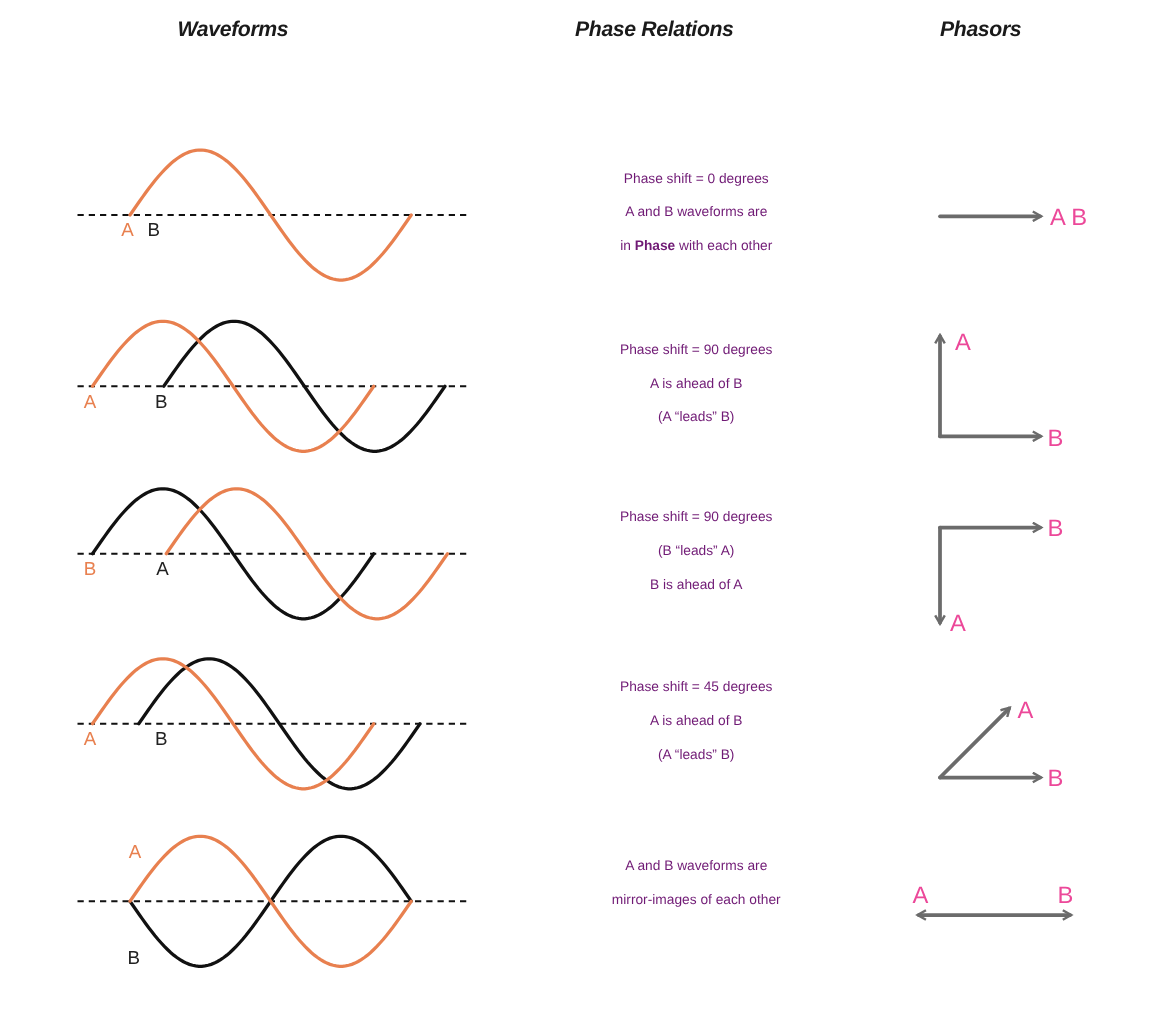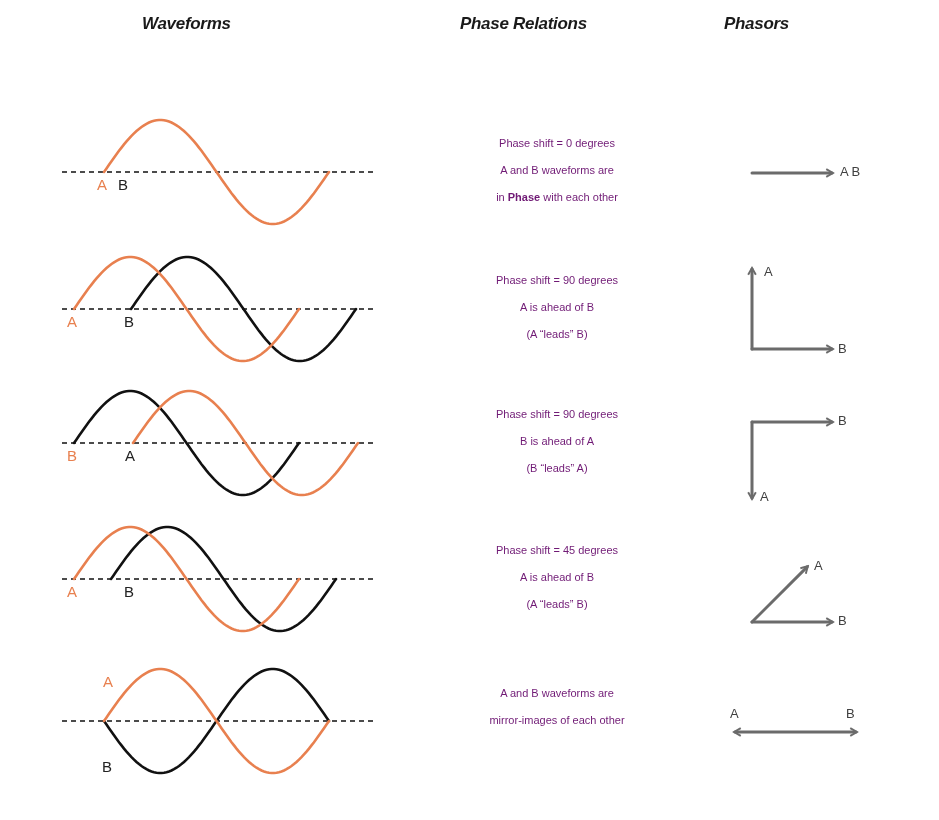--- a/index.html
+++ b/index.html
@@ -3,29 +3,29 @@
 <meta charset="utf-8">
 <style>
   html, body { margin: 0; padding: 0; background: #ffffff; }
   body { width: 939px; height: 820px; position: relative; overflow: hidden;
          font-family: "Liberation Sans", sans-serif; color: #222; }
   .heading { position: absolute; top: 14px; font-family: "Liberation Sans", sans-serif;
              font-style: italic; font-weight: bold; font-size: 17px; color: #1a1a1a;
              letter-spacing: -0.3px; }
   #h-wave { left: 142px; }
   #h-rel { left: 460px; }
-  #h-pha { left: 724px; }
+  #h-pha { left: 752px; }
   svg#diagram { position: absolute; left: 0; top: 0; }
   .desc { position: absolute; width: 260px; text-align: center; font-size: 11px;
           line-height: 27px; color: #701a75; }
   .desc b { font-weight: bold; margin-top: 48px; }
   .lbl { position: absolute; font-size: 15px; }
   .orange { color: #E8804F; }
   .dark { color: #222; }
-  .plbl { position: absolute; font-size: 13px; color: #404040; text-align: center; }
+  .plbl { position: absolute; font-size: 19px; color: #ec4899; text-align: center; }
 </style>
 </head>
 <body>
 
 <div class="heading" id="h-wave">Waveforms</div>
 <div class="heading" id="h-rel">Phase Relations</div>
 <div class="heading" id="h-pha">Phasors</div>
 
 <svg id="diagram" width="939" height="820">
   <defs>
@@ -66,22 +66,22 @@
   <div>A and B waveforms are</div>
   <div><span>in </span><b>Phase</b><span> with each other</span></div>
 </div>
 <div class="desc" style="left:427px; top:267px;">
   <div>Phase shift = 90 degrees</div>
   <div>A is ahead of B</div>
   <div>(A “leads” B)</div>
 </div>
 <div class="desc" style="left:427px; top:401px;">
   <div>Phase shift = 90 degrees</div>
+  <div>(B “leads” A)</div>
   <div>B is ahead of A</div>
-  <div>(B “leads” A)</div>
 </div>
 <div class="desc" style="left:427px; top:537px;">
   <div>Phase shift = 45 degrees</div>
   <div>A is ahead of B</div>
   <div>(A “leads” B)</div>
 </div>
 <div class="desc" style="left:427px; top:680px;">
   <div>A and B waveforms are</div>
   <div>mirror-images of each other</div>
 </div>

